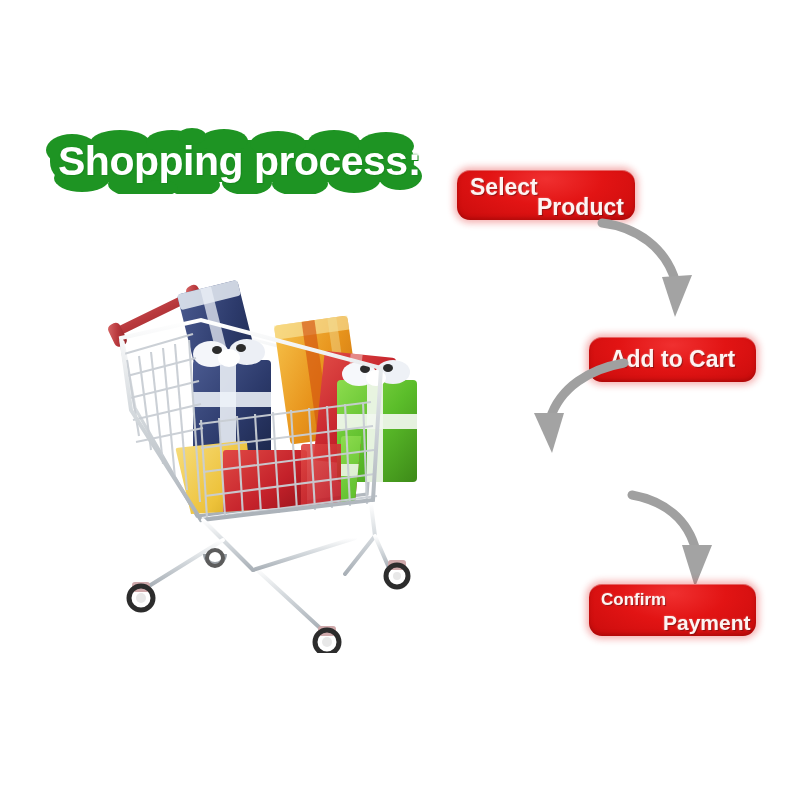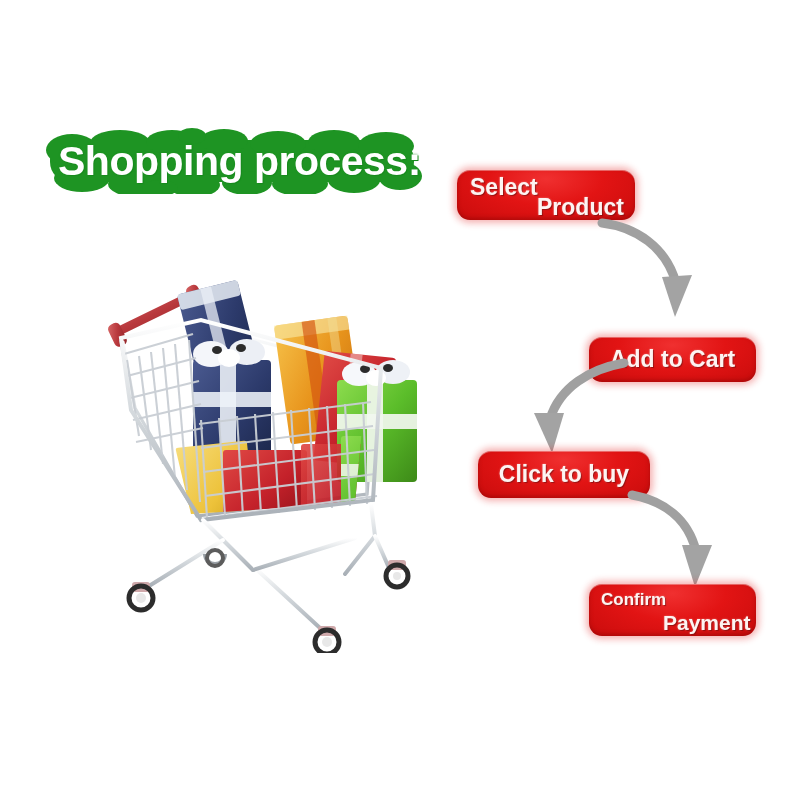--- a/index.html
+++ b/index.html
@@ -344,23 +344,20 @@
 
   <div class="pill" id="btn-add-to-cart">
     <span class="lbl">Add to Cart</span>
   </div>
 
   <svg class="arrow-svg" id="arrow-2" viewBox="0 0 120 100">
     <path d="M112,6 C78,12 48,30 38,62" fill="none" stroke="#a0a0a0" stroke-width="9" stroke-linecap="round"></path>
     <path d="M52,56 L22,56 L40,96 Z" fill="#a3a3a3"></path>
   </svg>
 
-  <div class="pill" id="btn-click-to-buy">
-    <span class="lbl">Click to buy</span>
-  </div>
 
   <svg class="arrow-svg" id="arrow-3" viewBox="0 0 120 102">
     <path d="M6,6 C38,12 62,30 70,62" fill="none" stroke="#a0a0a0" stroke-width="9" stroke-linecap="round"></path>
     <path d="M56,56 L86,56 L69,98 Z" fill="#a3a3a3"></path>
   </svg>
 
   <div class="pill" id="btn-confirm-payment">
     <span class="lbl line1">Confirm</span>
     <span class="lbl line2">Payment</span>
   </div>

